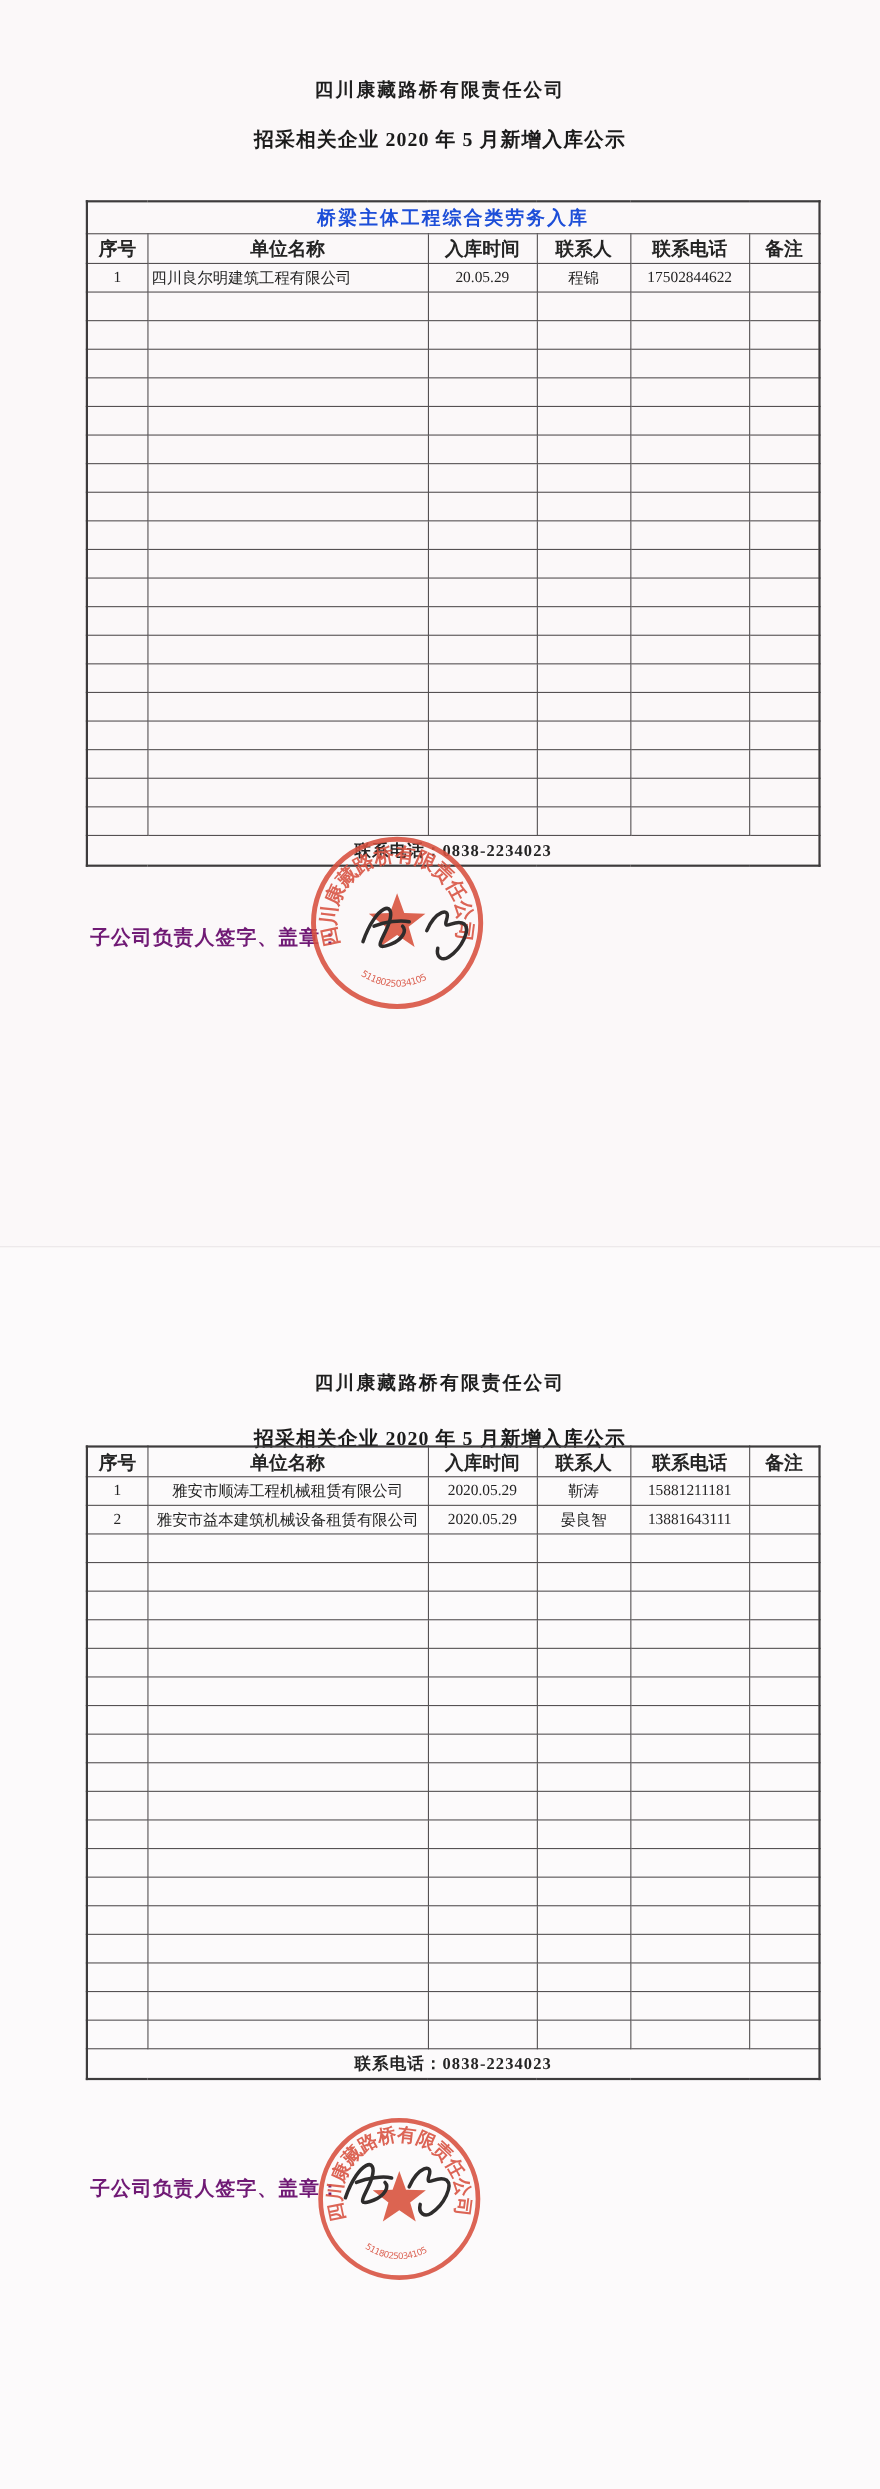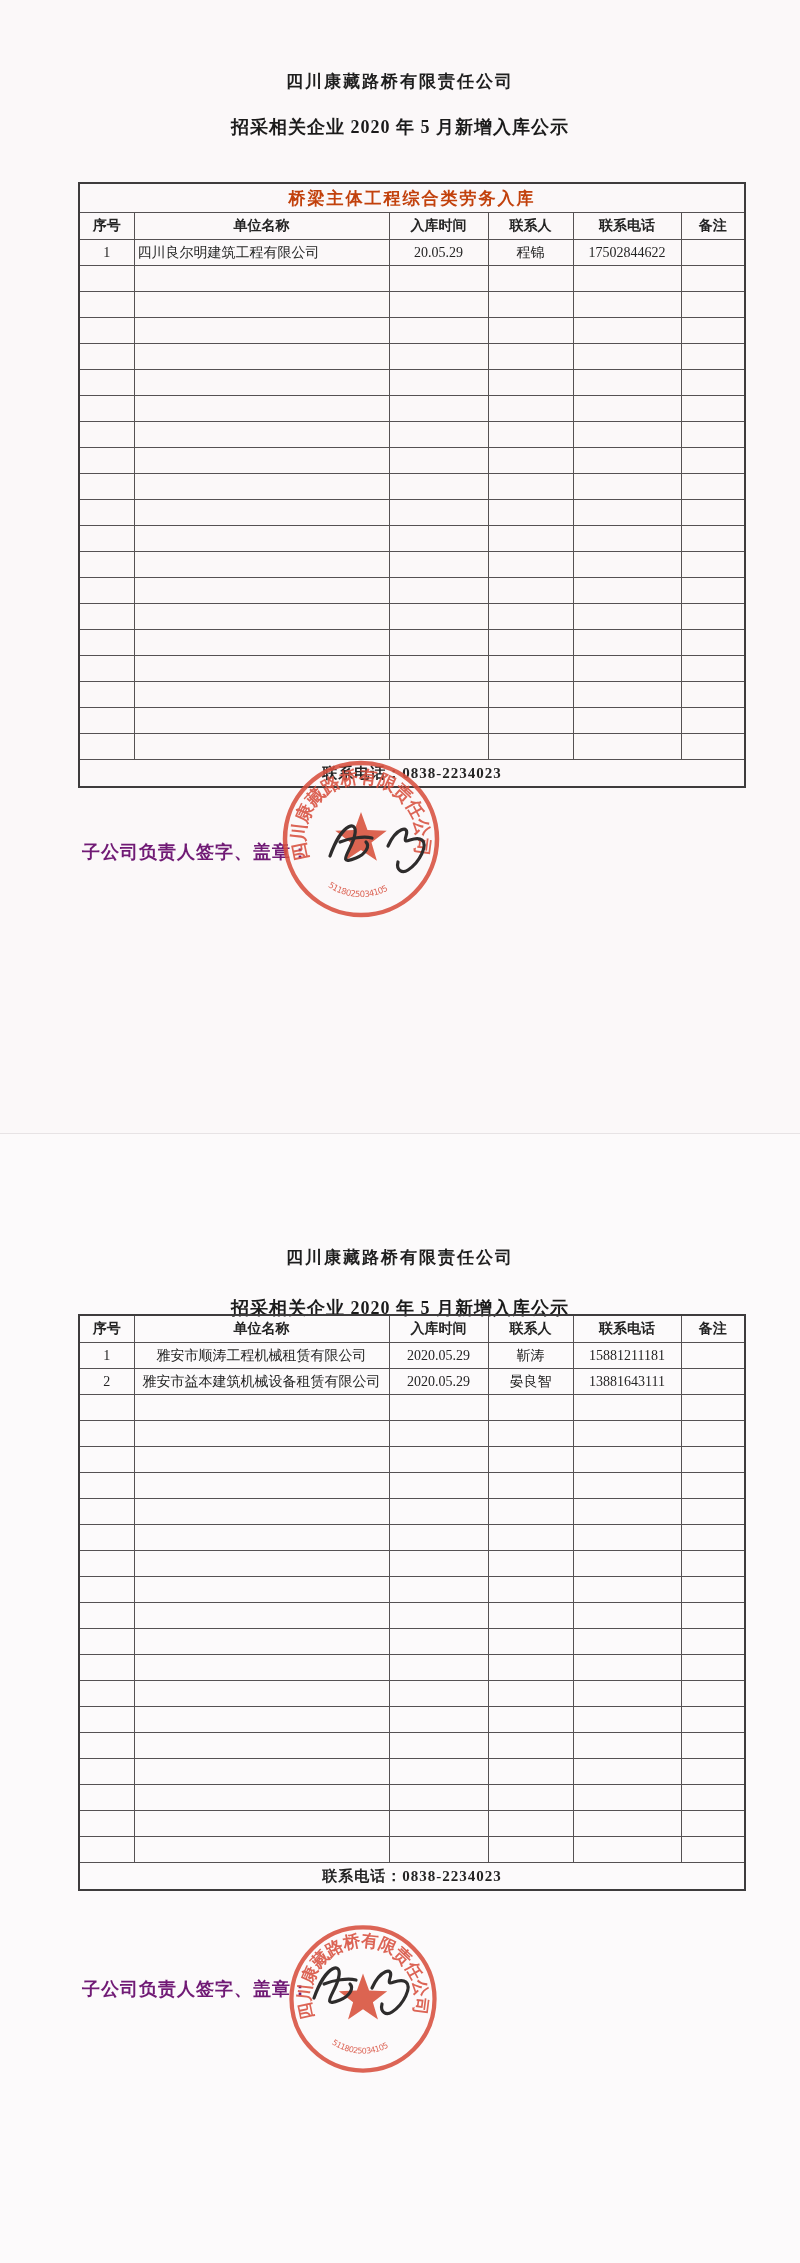--- a/index.html
+++ b/index.html
@@ -61,25 +61,25 @@
     vertical-align:middle;
     padding:0 3px;
     overflow:hidden;
     white-space:nowrap;
   }
   .caption-cell{
     height:28px;
     font-size:17px;
     font-weight:bold;
     letter-spacing:2px;
-    color:#c2410c;
+    color:#1d4ed8;
   }
   .header-row th{
     height:26px;
-    font-size:14px;
+    font-size:17px;
     font-weight:bold;
   }
   .doc-table tbody td{height:25px;}
   .t1 tbody td:nth-child(2){text-align:left;}
   .footer-cell{
     height:26px;
     font-size:15px;
     font-weight:bold;
     letter-spacing:1px;
   }

